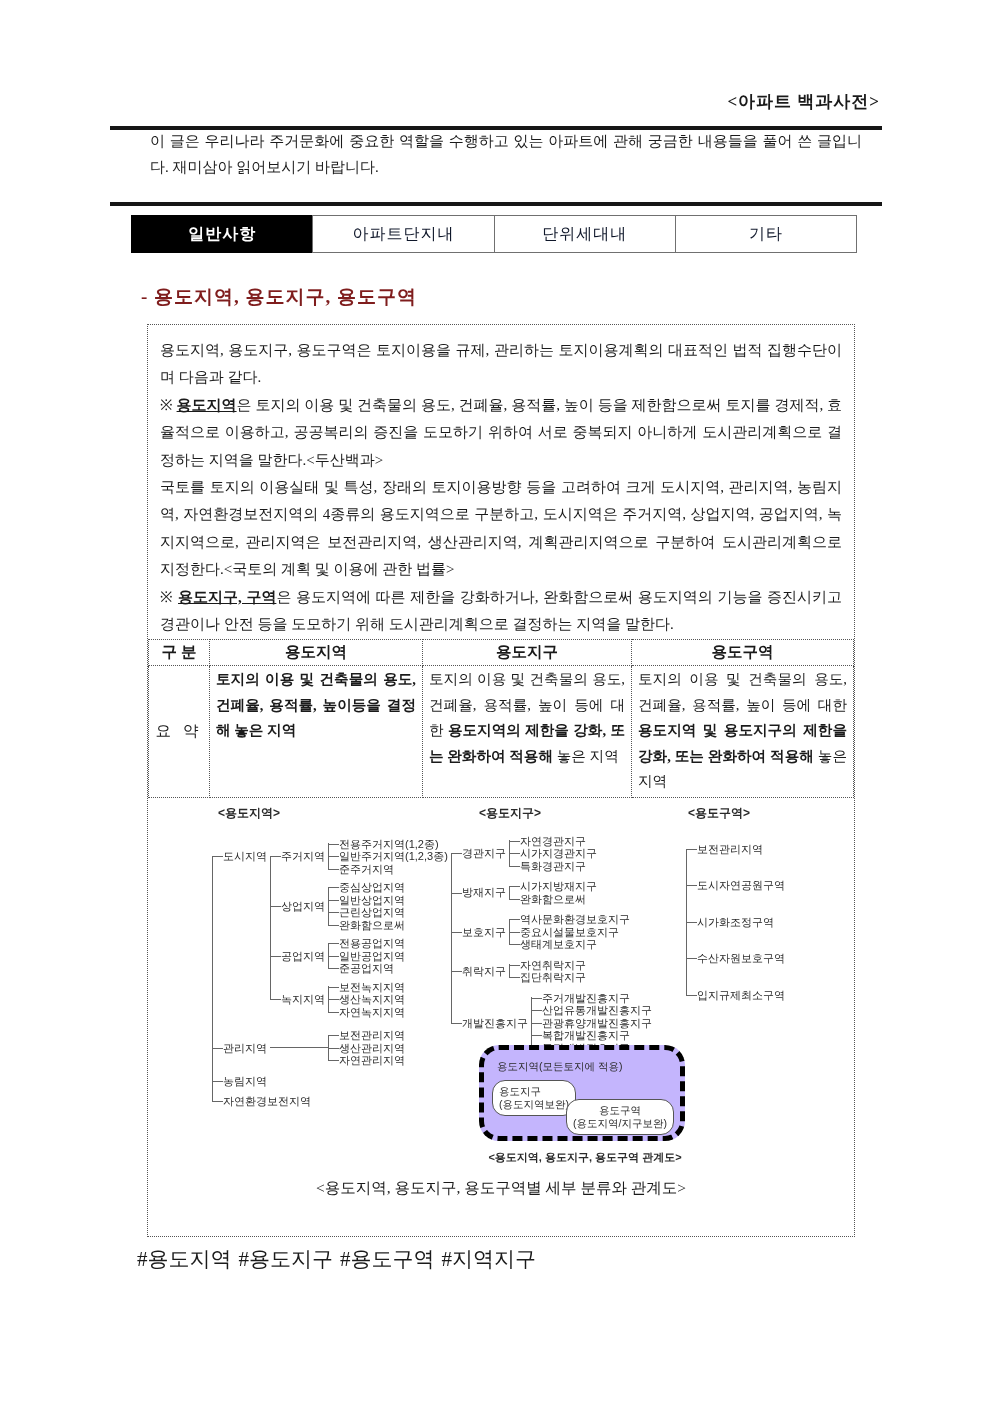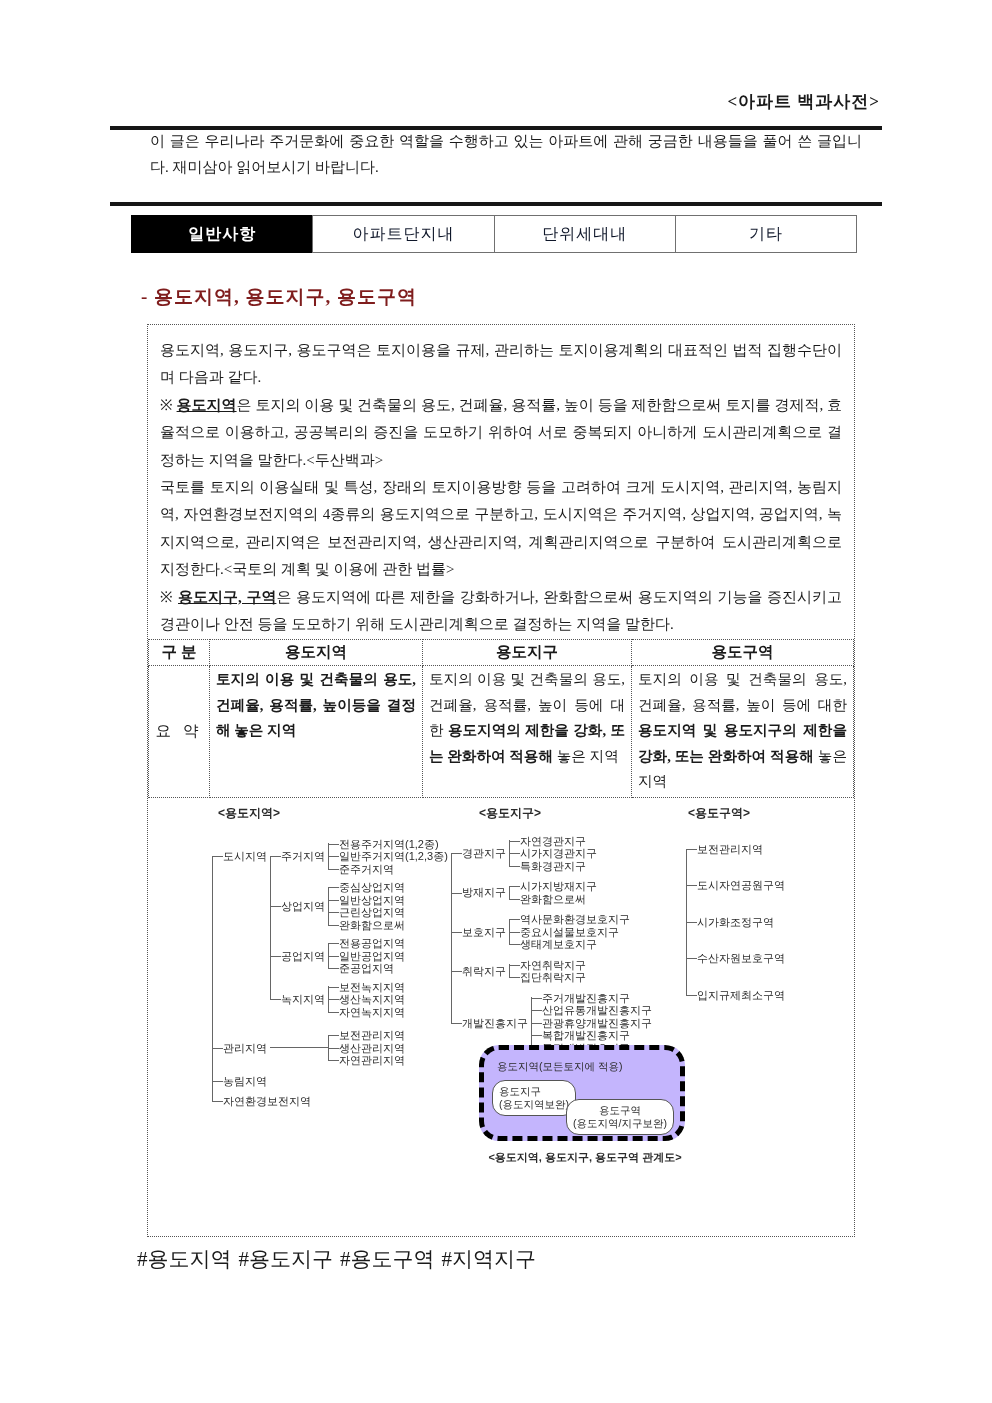--- a/index.html
+++ b/index.html
@@ -433,17 +433,18 @@
         </div>
         <div class="venn-inner venn-inner2">
           <div>용도구역</div>
           <div>(용도지역/지구보완)</div>
         </div>
       </div>
       <div class="venn-caption">&lt;용도지역, 용도지구, 용도구역 관계도&gt;</div>
     </div>
   </div>
 
+  <div class="box-caption">&lt;용도지역, 용도지구, 용도구역별 세부 분류와 관계도&gt;</div>
 </div>
 
 <div class="hashtags">
   <span>#용도지역</span><span>#용도지구</span><span>#용도구역</span><span>#지역지구</span>
 </div>
 
 </body></html>

